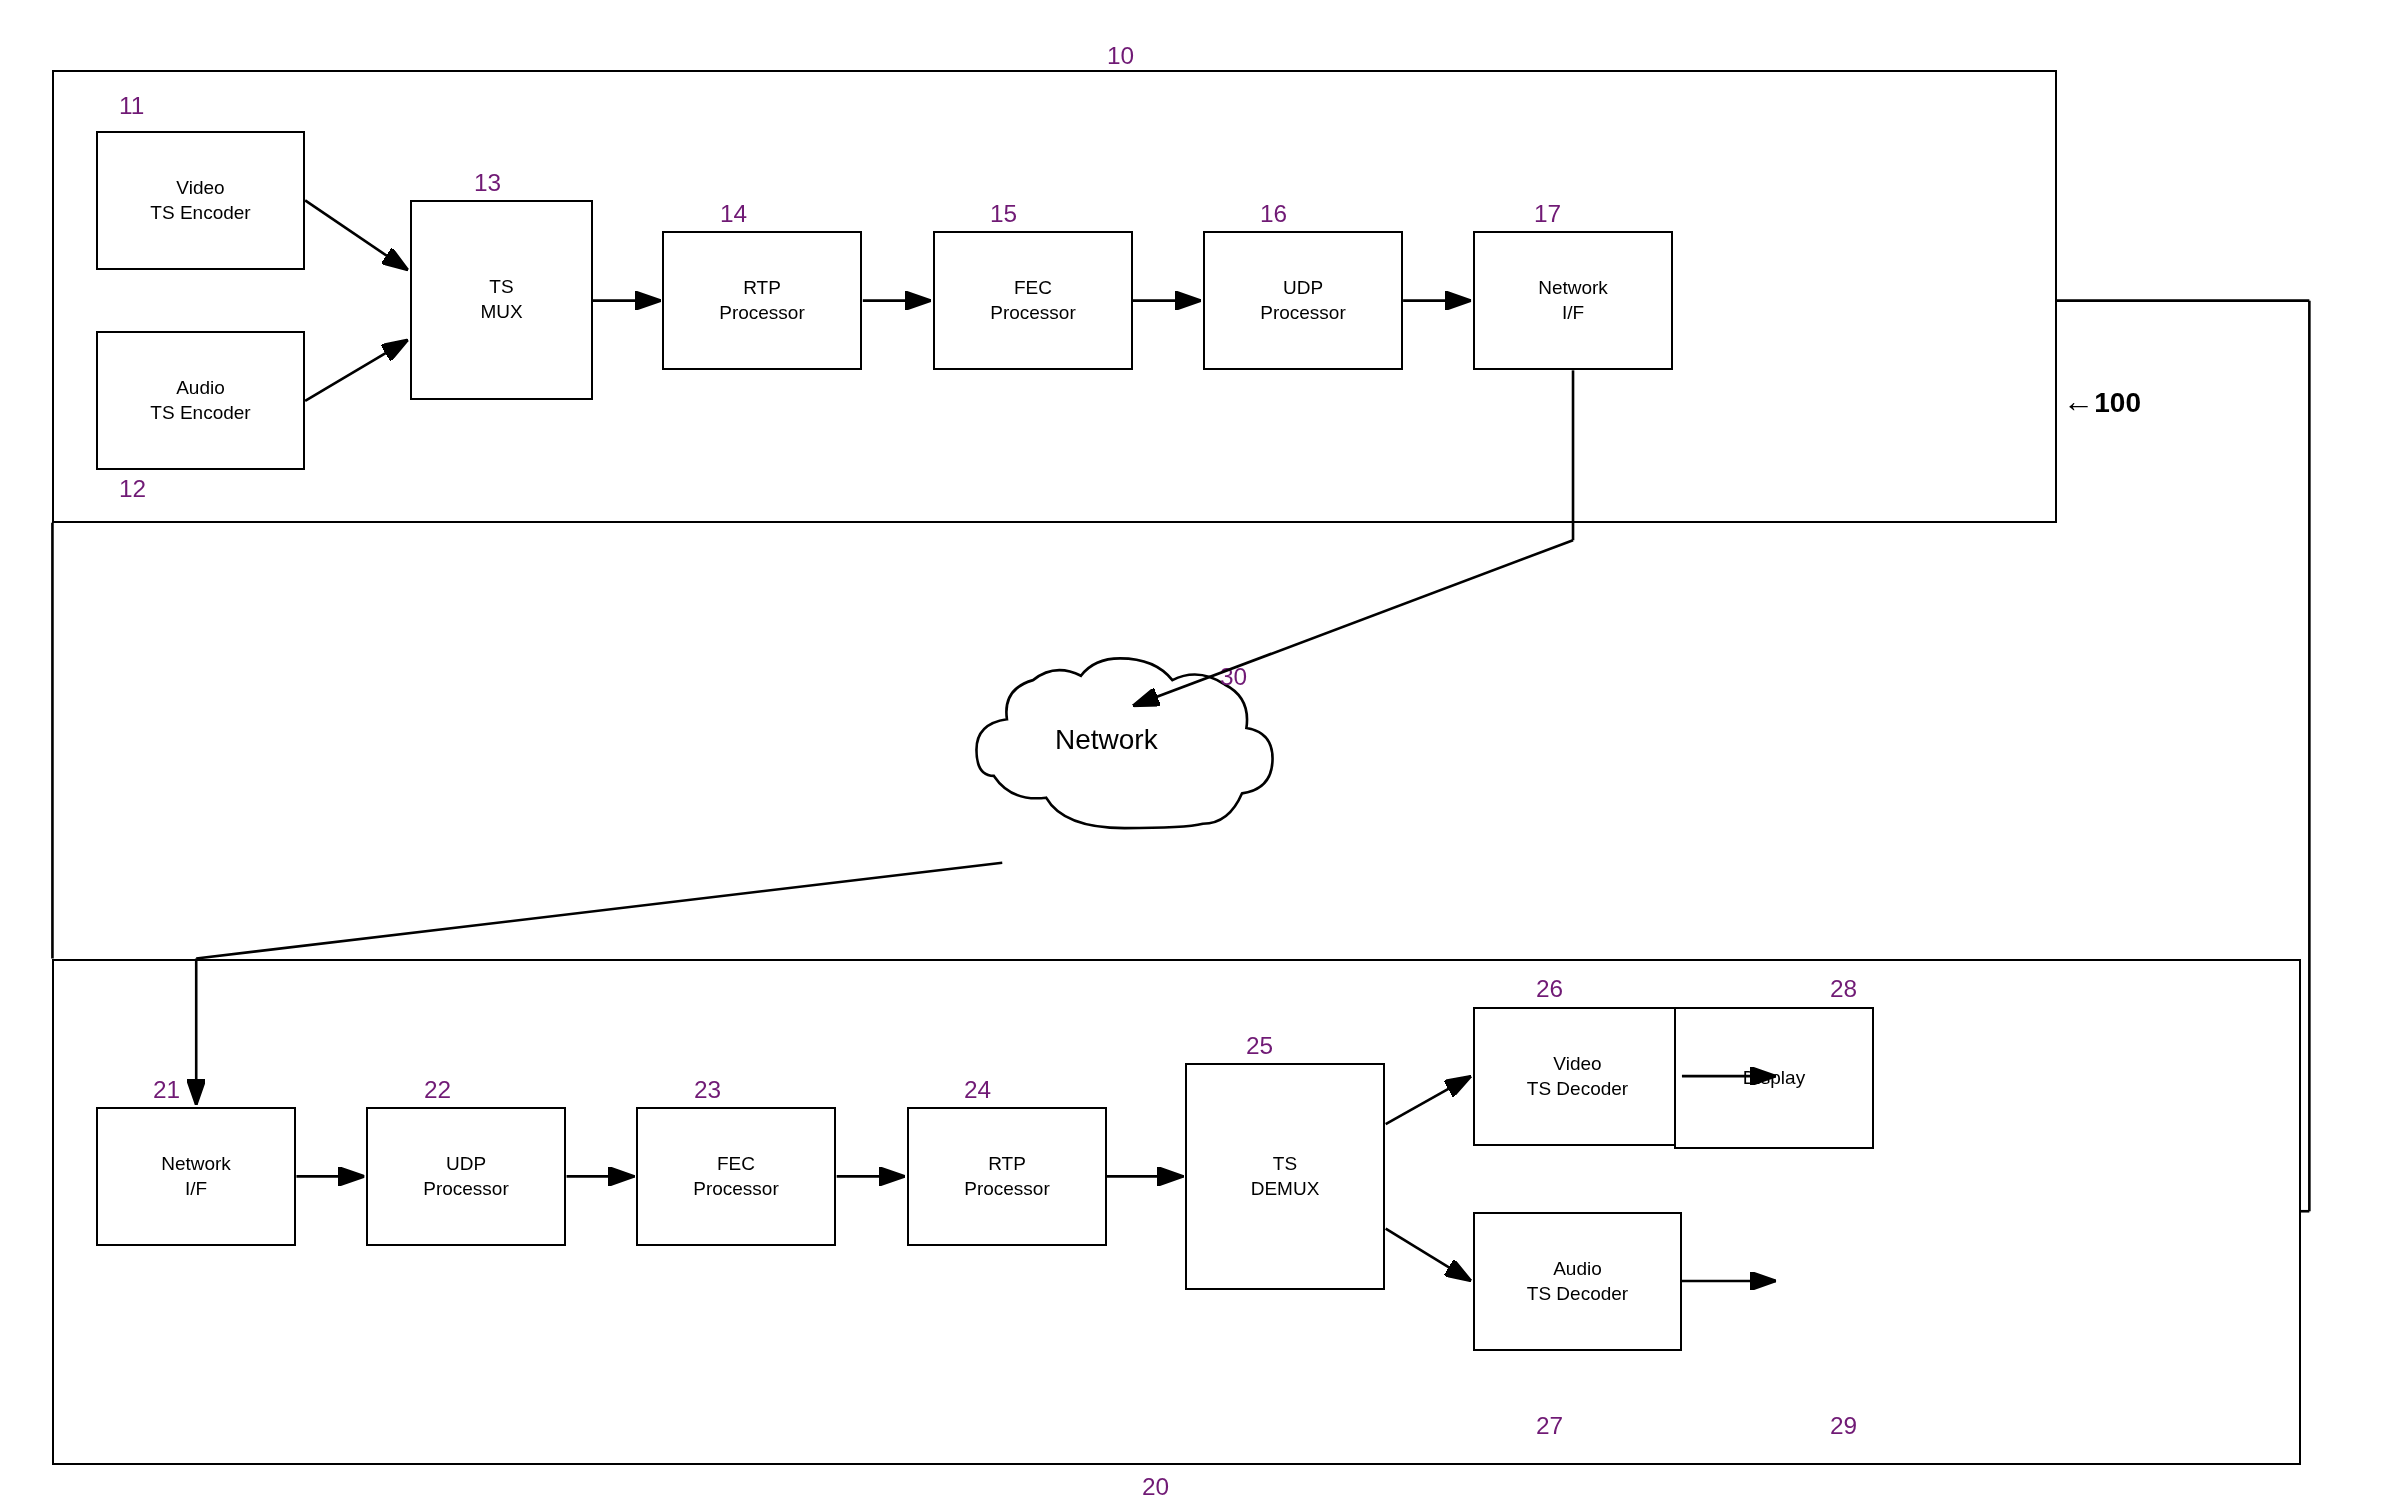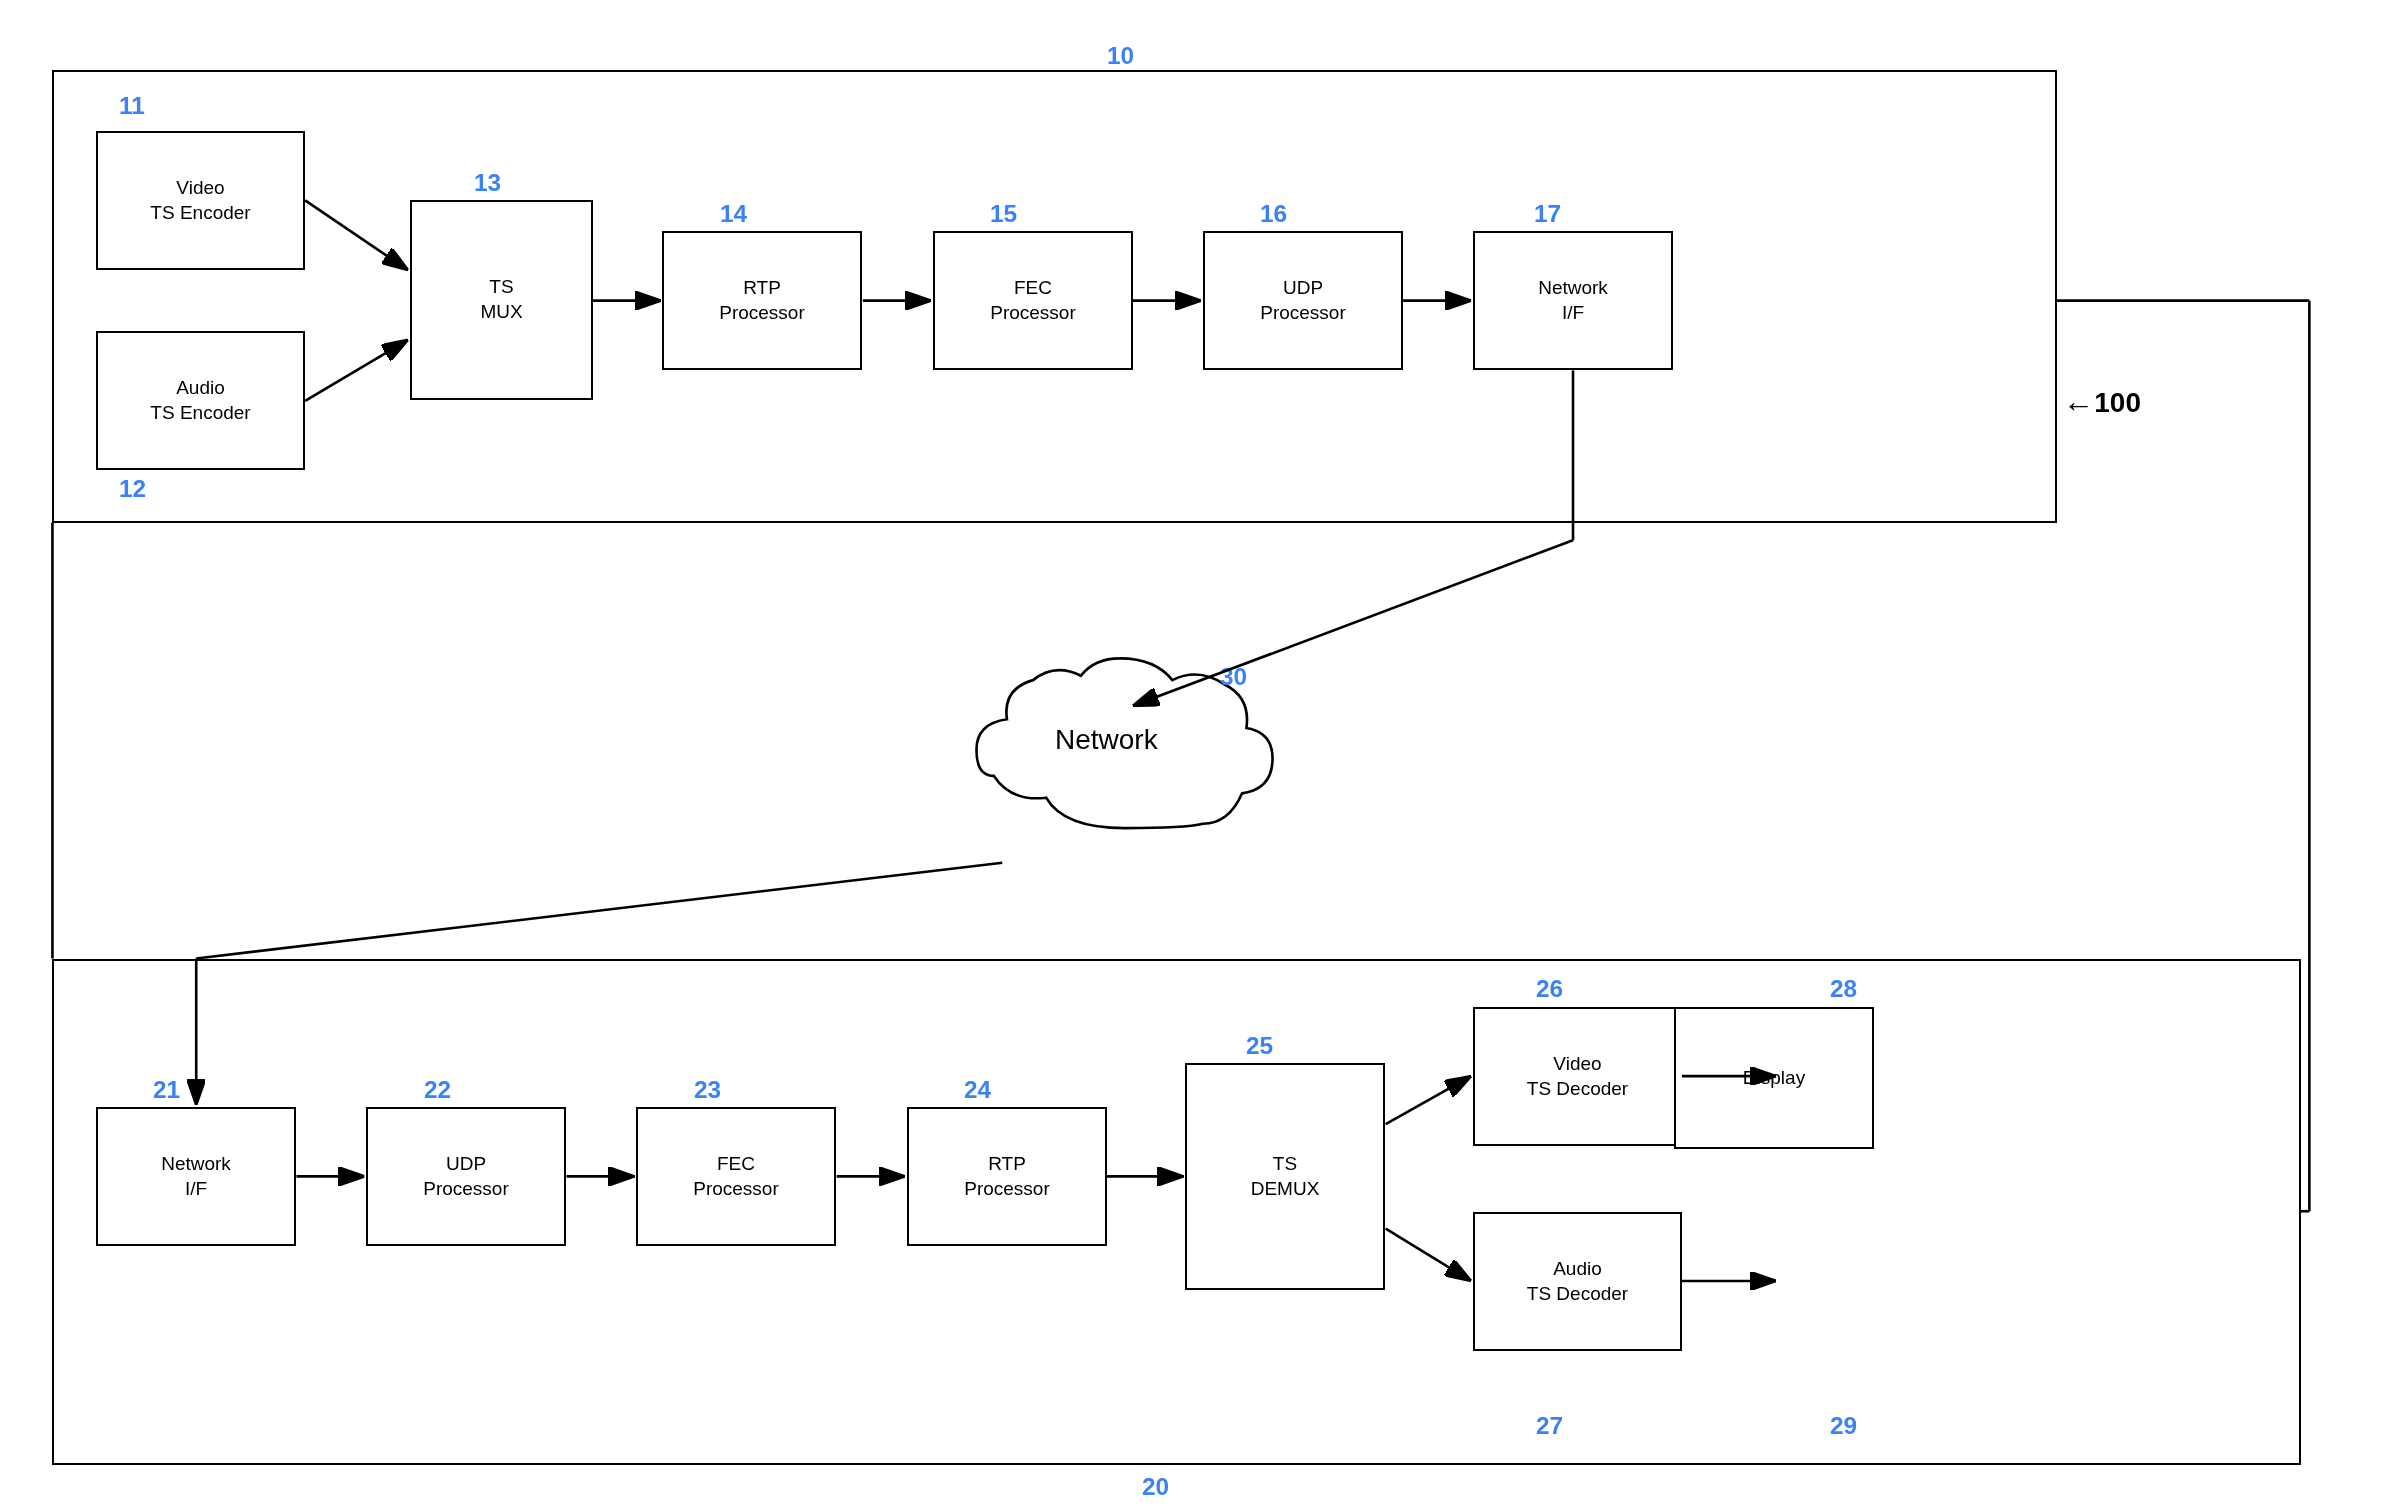--- a/index.html
+++ b/index.html
@@ -16,22 +16,22 @@
       position: absolute;
       top: 0; left: 0;
       width: 2401px;
       height: 1511px;
     }
 
     
     .ref-label {
       position: absolute;
       font-size: 24.4px;
-      font-weight: bold;
-      color: #3b82f6;
+      font-weight: normal;
+      color: #701a75;
     }
 
     
     .block {
       position: absolute;
       border: 2.6px solid #000;
       background: #fff;
       display: flex;
       align-items: center;
       justify-content: center;

